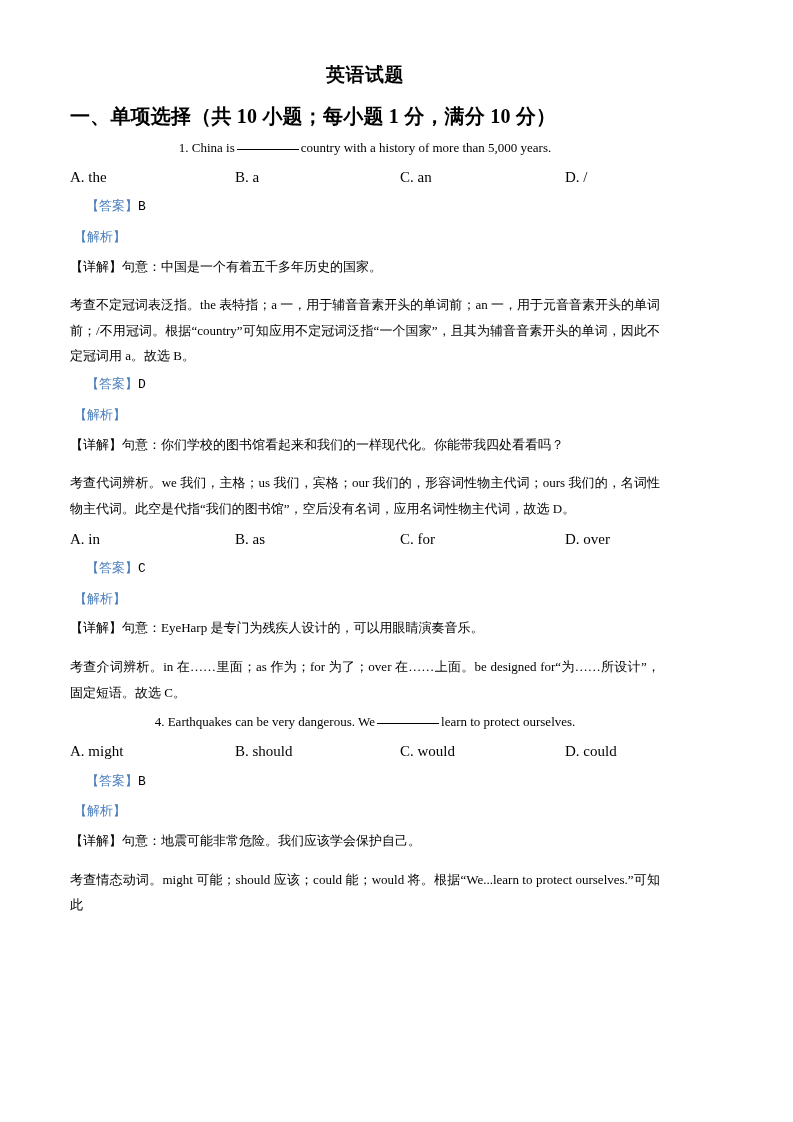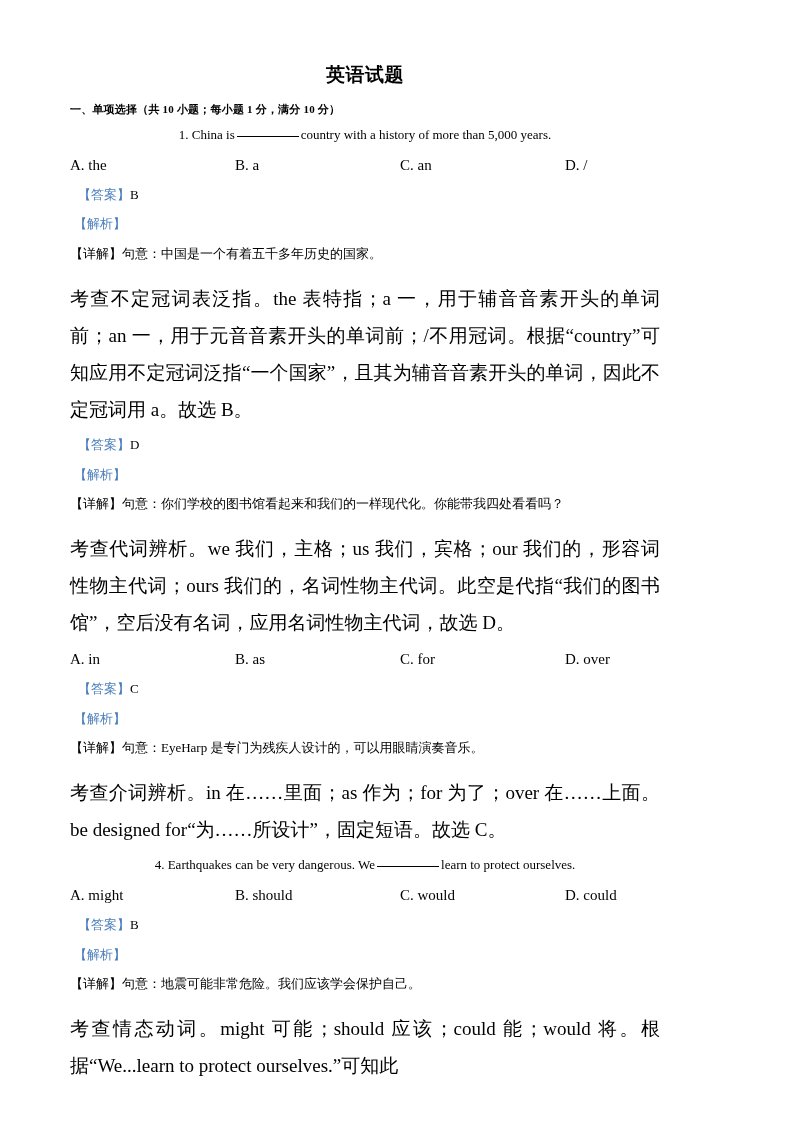--- a/index.html
+++ b/index.html
@@ -25,21 +25,21 @@
   }
   .doc-title {
     text-align: center;
     font-size: 19px;
     font-weight: bold;
     line-height: 1.35;
     margin: 4px 0 14px 0;
     letter-spacing: 0.5px;
   }
   .section-heading {
-    font-size: 11px;
+    font-size: 20px;
     font-weight: bold;
     line-height: 1.4;
     margin: 1px 0 9px 0;
     letter-spacing: 0.2px;
   }
   .q-stem {
     font-size: 13px;
     line-height: 1.35;
     margin: 0 0 11px 0;
     text-align: center;
@@ -59,43 +59,44 @@
   }
   .options .opt {
     flex: 0 0 165px;
   }
   .options .opt:last-child {
     flex: 1 1 auto;
   }
   .ans-line {
     font-size: 13px;
     line-height: 1.35;
-    margin: 0 0 12px 4px;
+    margin: 0 0 12px 12px;
     padding-left: 4px;
+    font-family: Liberation Mono, monospace;
   }
   .tag {
     color: #4a7ebb;
   }
   .ans-val {
     color: #000000;
   }
   .exp-line {
     font-size: 13px;
     line-height: 1.35;
     margin: 0 0 12px 0;
     padding-left: 4px;
   }
   .detail {
     font-size: 13px;
     line-height: 1.45;
     margin: 0 0 10px 0;
     text-align: justify;
   }
   .detail-body {
-    font-size: 19px;
+    font-size: 13px;
     line-height: 1.95;
     margin: 16px 0 8px 0;
     text-align: justify;
     text-justify: inter-ideograph;
   }
   .qblock {
     margin-bottom: 0;
   }
 </style>
 </head>

